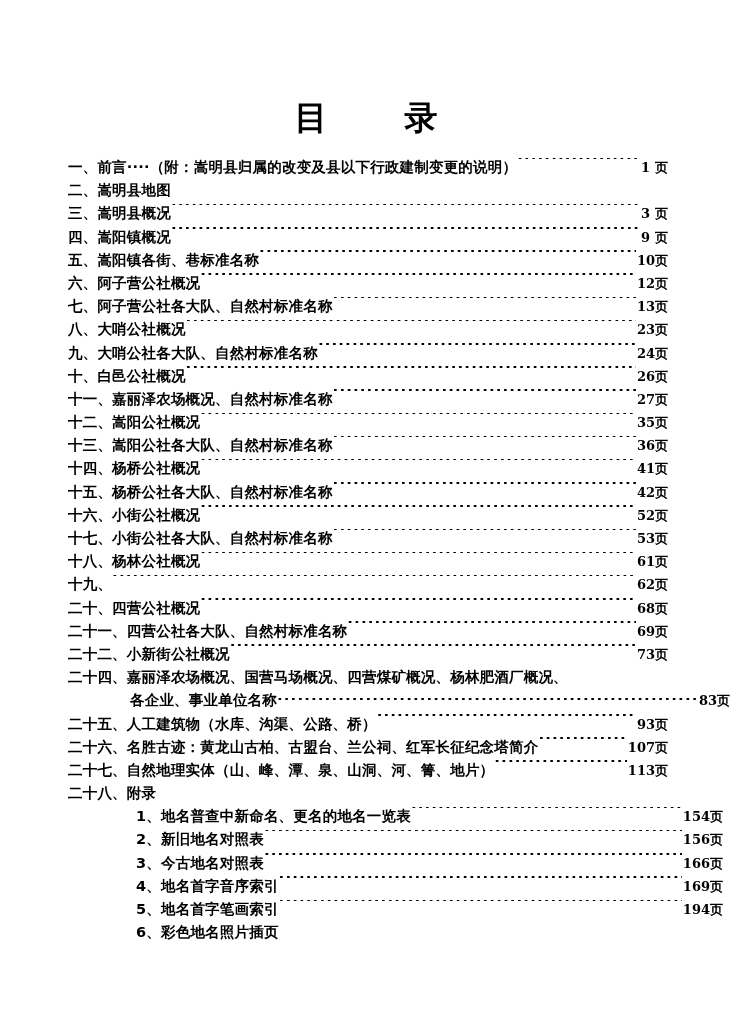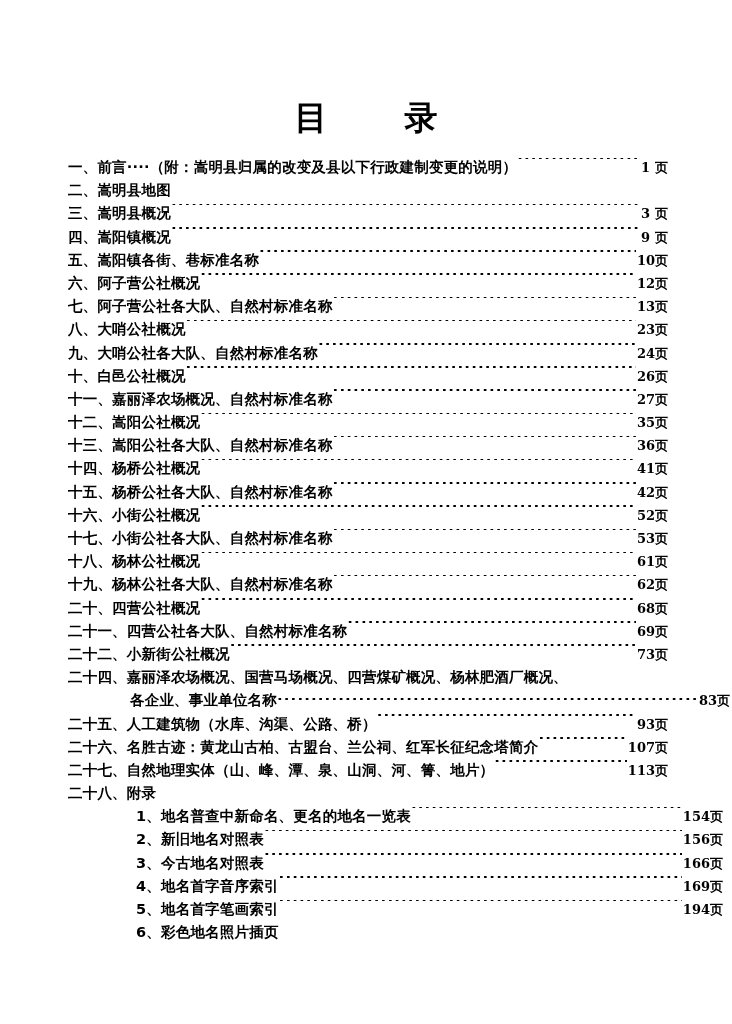--- a/index.html
+++ b/index.html
@@ -237,21 +237,20 @@
         <span class="pageno"><span class="pnum">53</span><span class="punit">页</span></span>
       </div>
       <div class="toc-entry">
         <span class="num">十八、</span>
         <span class="label">杨林公社概况</span>
         <span class="leader"></span>
         <span class="pageno"><span class="pnum">61</span><span class="punit">页</span></span>
       </div>
       <div class="toc-entry">
         <span class="num">十九、</span>
-        <span class="label">杨林公社各大队、自然村标准名称</span>
         <span class="leader"></span>
         <span class="pageno"><span class="pnum">62</span><span class="punit">页</span></span>
       </div>
       <div class="toc-entry">
         <span class="num">二十、</span>
         <span class="label">四营公社概况</span>
         <span class="leader"></span>
         <span class="pageno"><span class="pnum">68</span><span class="punit">页</span></span>
       </div>
       <div class="toc-entry">

